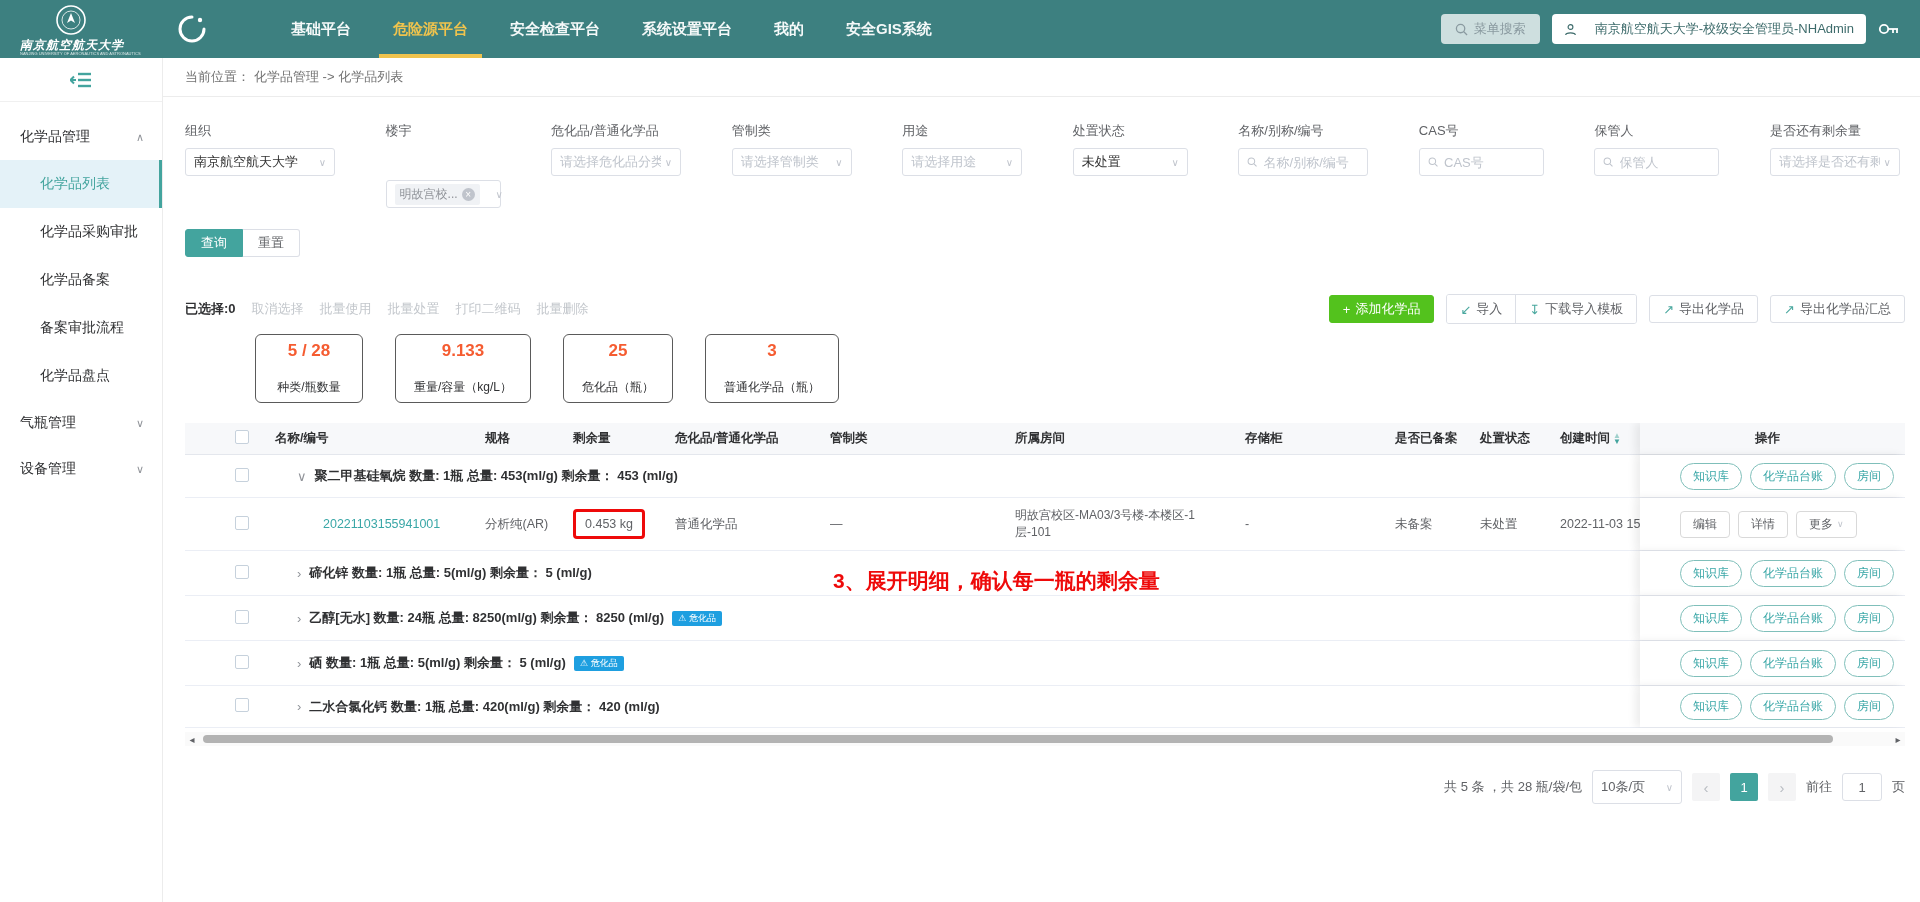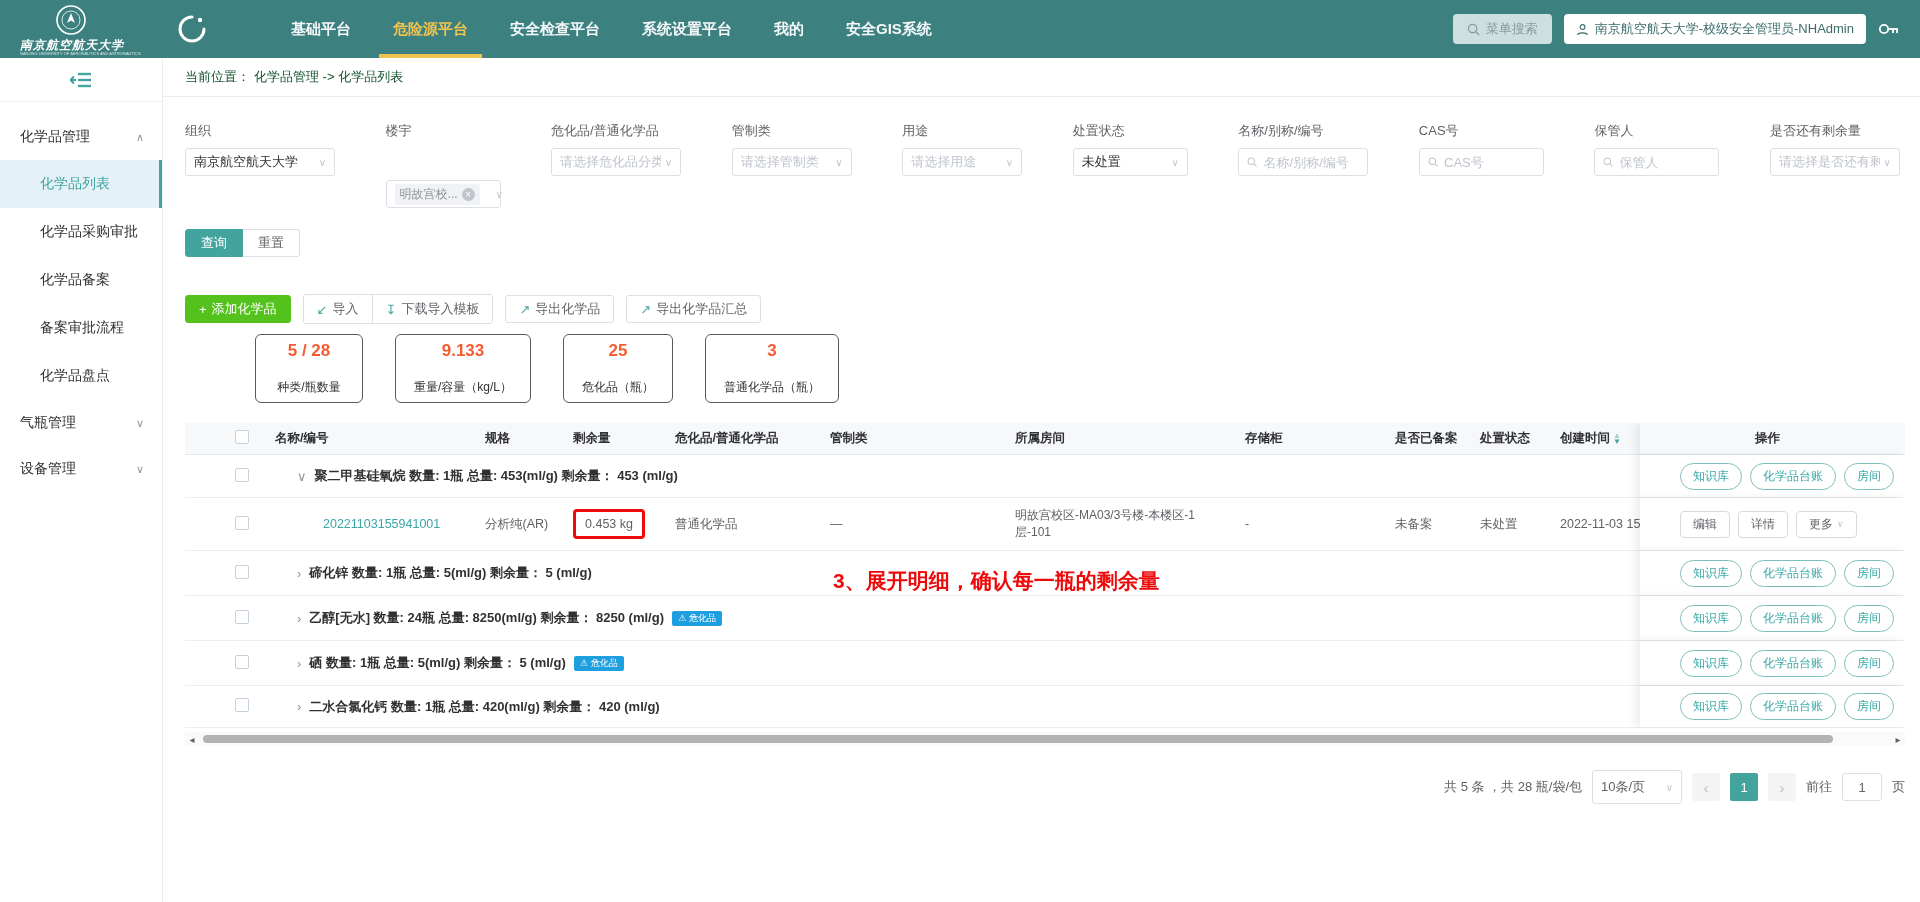--- a/index.html
+++ b/index.html
@@ -12,35 +12,35 @@
   .seal { position:absolute; left:37px; top:3px; }
   .logo-zh { position:absolute; left:2px; top:36px; width:136px; font-size:12px; font-style:italic; font-weight:bold; letter-spacing:1px; white-space:nowrap; }
   .logo-en { position:absolute; left:2px; top:50px; width:136px; font-size:4px; white-space:nowrap; opacity:.8; }
   .plogo { position:absolute; left:178px; top:15px; }
   .tabs { position:absolute; left:291px; top:0; height:58px; display:flex; align-items:center; gap:42px; }
   .tab { position:relative; height:58px; display:flex; align-items:center; font-size:15px; font-weight:bold; color:rgba(255,255,255,.95); cursor:pointer; white-space:nowrap; }
   .tab.active { color:#efc34d; }
   .tab.active::after { content:""; position:absolute; left:-14px; right:-14px; bottom:0; height:4px; background:#efc34d; }
   .nav-right { position:absolute; right:20px; top:14px; display:flex; align-items:center; gap:12px; }
   .menu-search { height:30px; display:flex; align-items:center; gap:6px; padding:0 14px; background:rgba(255,255,255,.75); border-radius:4px; color:#8a9aa0; font-size:13px; cursor:pointer; }
-  .user-chip { height:30px; display:flex; align-items:center; gap:6px; padding:12px 12px; background:#fff; border-radius:4px; color:#3d6b6b; font-size:13px; cursor:pointer; white-space:nowrap; }
+  .user-chip { height:30px; display:flex; align-items:center; gap:18px; padding:12px 12px; background:#fff; border-radius:4px; color:#3d6b6b; font-size:13px; cursor:pointer; white-space:nowrap; }
   .key-btn { display:flex; align-items:center; cursor:pointer; }
 
   
   .sidebar { position:absolute; left:0; top:58px; width:163px; bottom:0; background:#fff; border-right:1px solid #ececec; z-index:10; }
   .collapse { height:44px; display:flex; align-items:center; justify-content:center; border-bottom:1px solid #f0f0f0; cursor:pointer; }
   .mgroup { height:46px; display:flex; align-items:center; justify-content:space-between; padding:0 18px 0 20px; font-size:14px; color:#303133; cursor:pointer; }
   .mgroup .gcaret { color:#909399; font-size:11px; }
   .sub { display:flex; flex-direction:column; }
   .sub-item { height:48px; display:flex; align-items:center; padding-left:40px; font-size:14px; color:#303133; cursor:pointer; }
   .sub-item.active { background:#e4f2f8; color:#43a49e; border-right:3px solid #43a49e; }
 
   
   .main { position:absolute; left:163px; top:58px; right:0; bottom:0; background:#fff; }
-  .breadcrumb { height:39px; display:flex; align-items:center; padding-left:22px; font-size:13px; color:#14532d; border-bottom:1px solid #ececec; background:#fff; }
+  .breadcrumb { height:39px; display:flex; align-items:center; padding-left:22px; font-size:13px; color:#737373; border-bottom:1px solid #ececec; background:#fff; }
 
   
   .filters { display:flex; justify-content:space-between; width:1715px; margin:25px 0 0 22px; }
   .fcol { display:flex; flex-direction:column; gap:8px; }
   .flabel { font-size:13px; color:#606266; white-space:nowrap; }
   .sel, .sinp { height:28px; border:1px solid #dcdfe6; border-radius:3px; background:#fff; display:flex; align-items:center; padding:0 8px; font-size:13px; cursor:pointer; }
   .sel { justify-content:space-between; }
   .sel .val { color:#333; white-space:nowrap; overflow:hidden; }
   .sel .ph { color:#bfc4cc; white-space:nowrap; overflow:hidden; }
   .sel .car { color:#c0c4cc; font-size:10px; margin-left:4px; flex:none; }
@@ -291,20 +291,28 @@
       </div>
     </div>
   </div>
 
   <div class="btn-row">
     <div class="btn btn-primary">查询</div>
     <div class="btn btn-plain">重置</div>
   </div>
 
   <div class="batch">
+    <div class="batch-left">
+      <span class="sel-count">已选择:0</span>
+      <span class="blink">取消选择</span>
+      <span class="blink">批量使用</span>
+      <span class="blink">批量处置</span>
+      <span class="blink">打印二维码</span>
+      <span class="blink">批量删除</span>
+    </div>
     <div class="batch-right">
       <div class="abtn green">
         <span class="ic">+</span>
         <span>添加化学品</span>
       </div>
       <div class="bgroup">
         <div class="abtn">
           <span class="ic">↙</span>
           <span>导入</span>
         </div>

